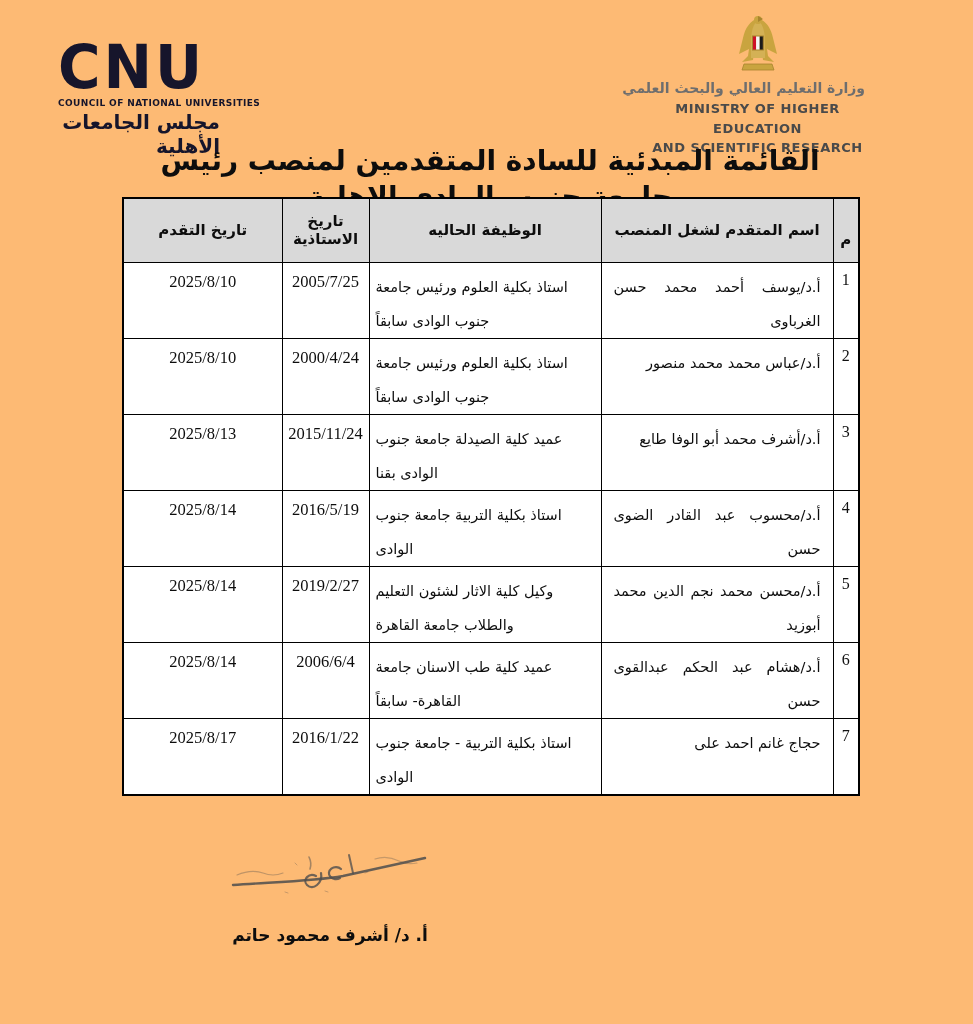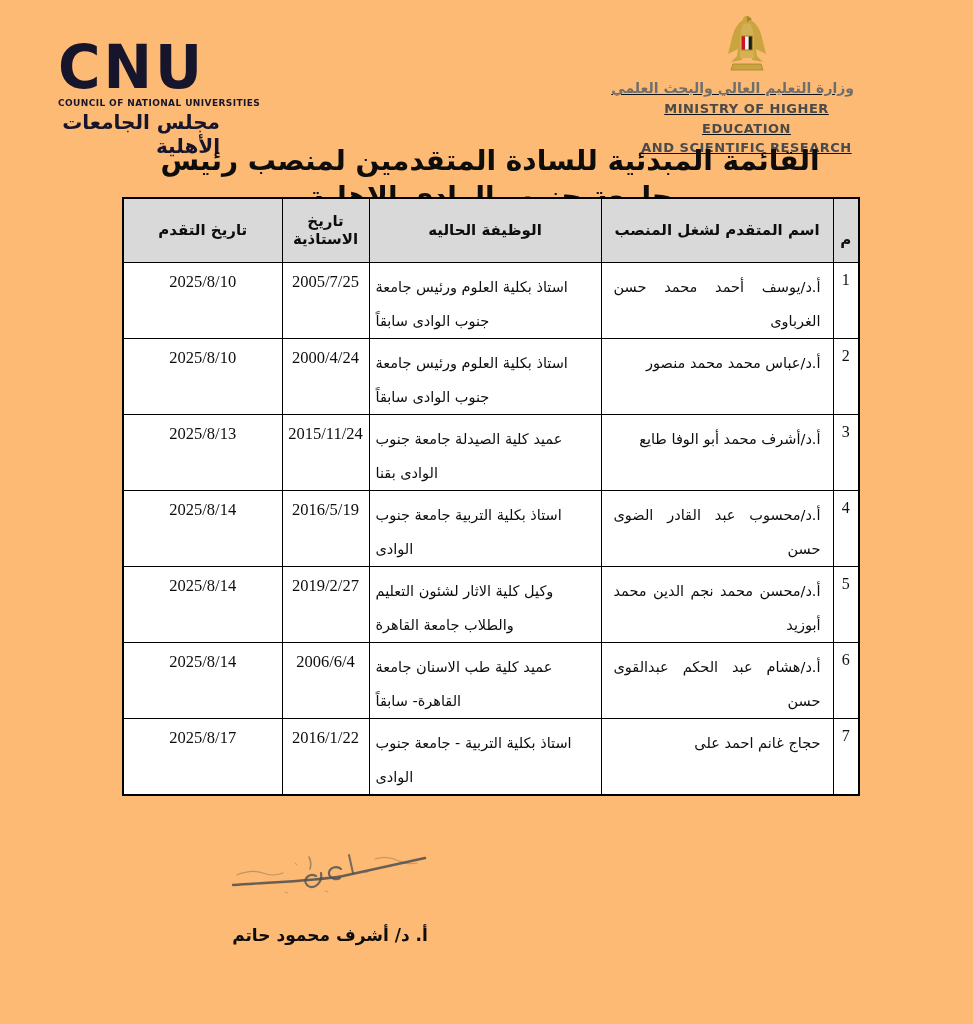--- a/index.html
+++ b/index.html
@@ -28,21 +28,21 @@
   }
   .cnu-en {
     margin-top: 6px; font-size: 9px; font-weight: bold; color: #16152b;
     letter-spacing: 0.4px; white-space: nowrap;
   }
   .cnu-ar {
     margin-top: 2px; font-size: 20px; font-weight: bold; color: #16152b;
     direction: rtl; text-align: right; padding-right: 28px;
   }
   .ministry-logo {
-    position: absolute; right: 119px; top: 12px; width: 215px; text-align: center; text-decoration: underline;
+    position: absolute; right: 108px; top: 12px; width: 215px; text-align: center;
   }
   .eagle { display: inline-block; }
   .ministry-ar {
     margin-top: 2px; font-size: 14px; font-weight: bold; color: #6e6e6e;
     direction: rtl; white-space: nowrap;
     font-family: "DejaVu Sans", sans-serif;
   }
   .ministry-en {
     margin-top: 3px; font-size: 13px; font-weight: bold; color: #4a4a4a;
     letter-spacing: 0.5px; line-height: 1.5;

